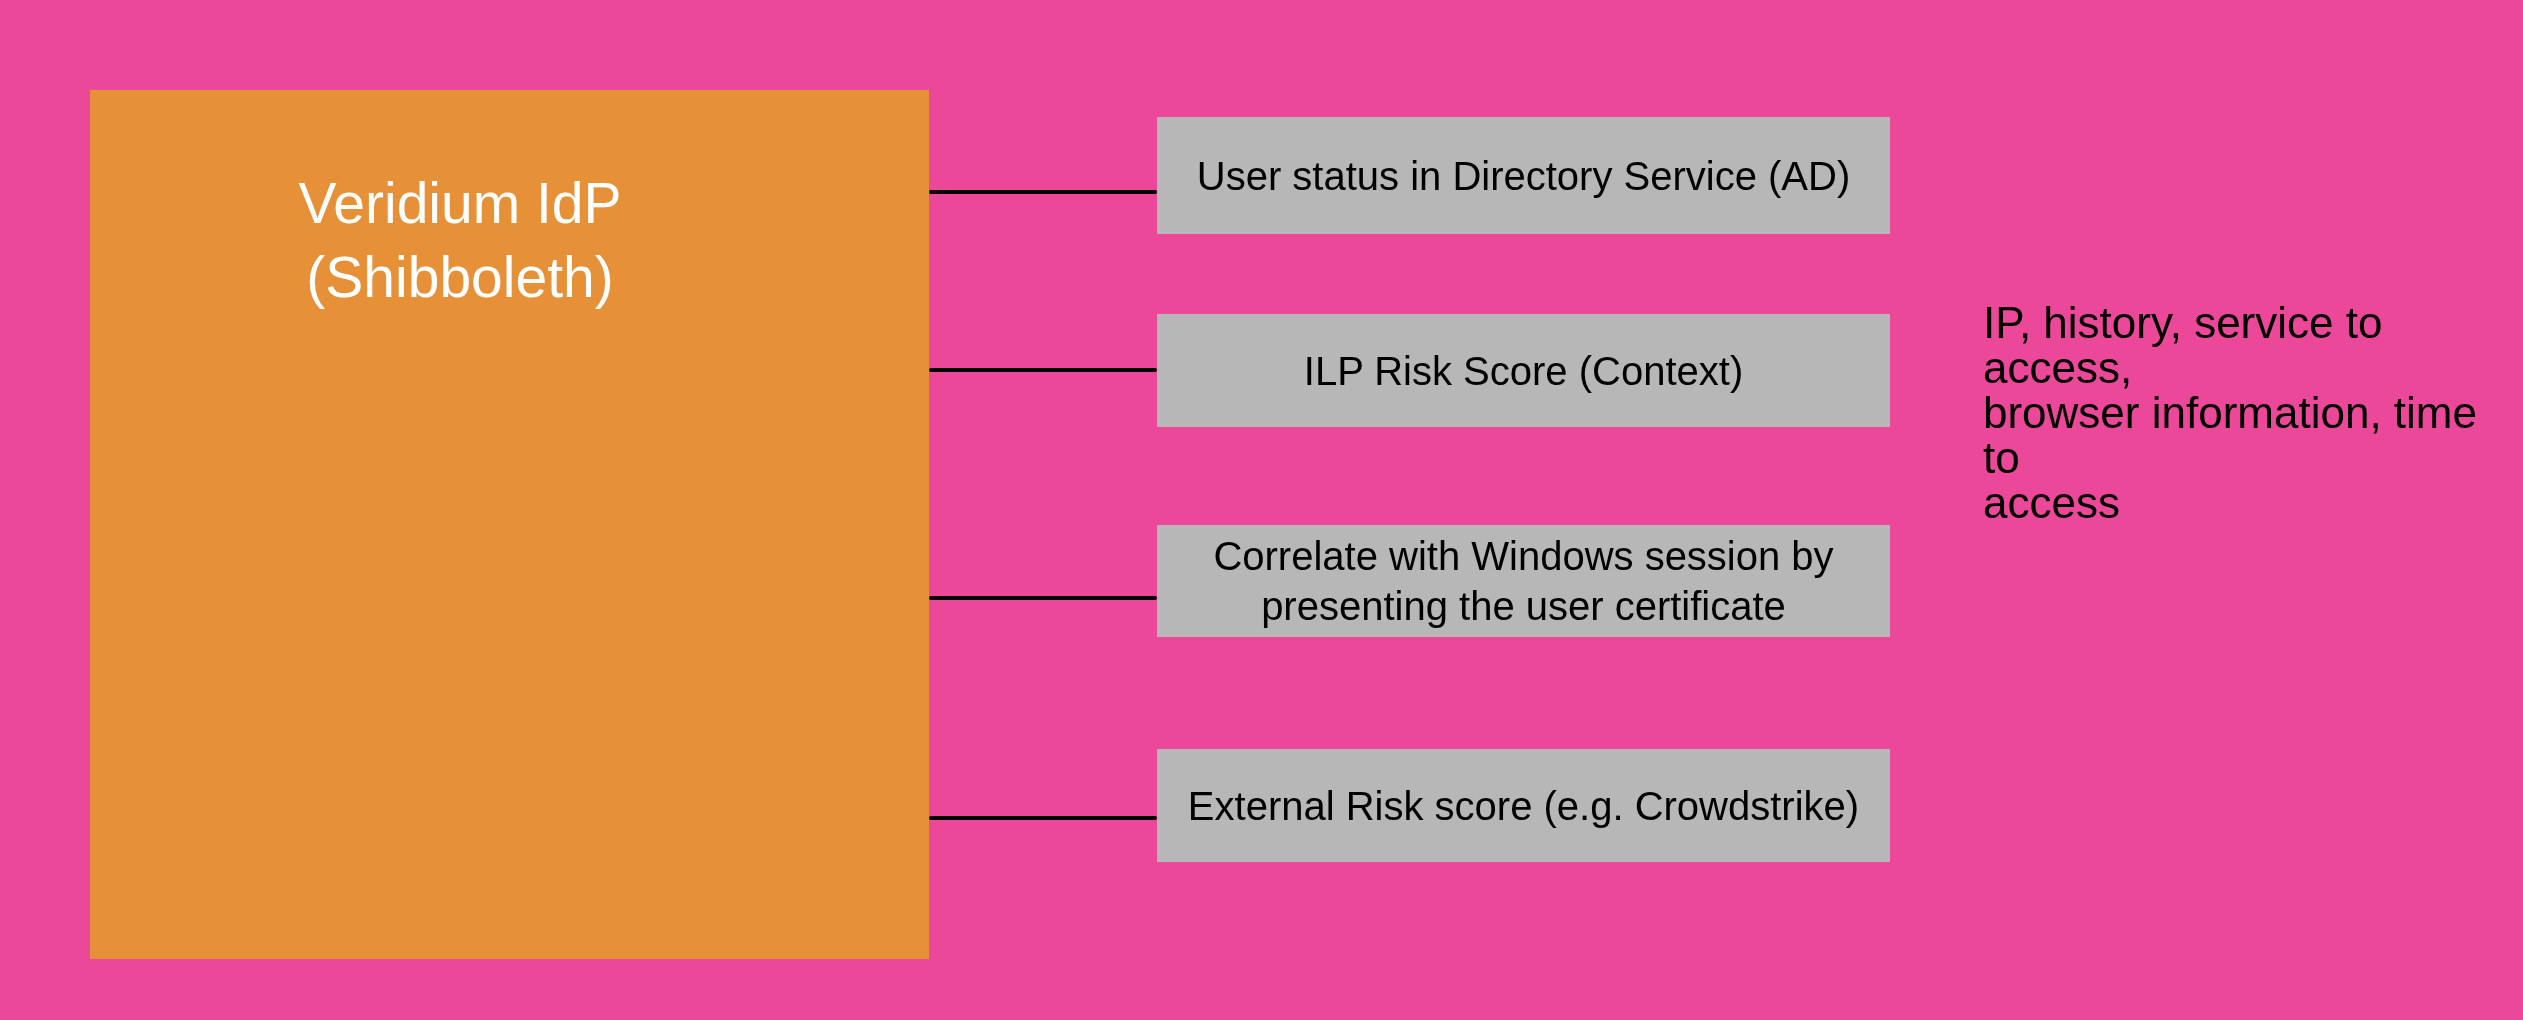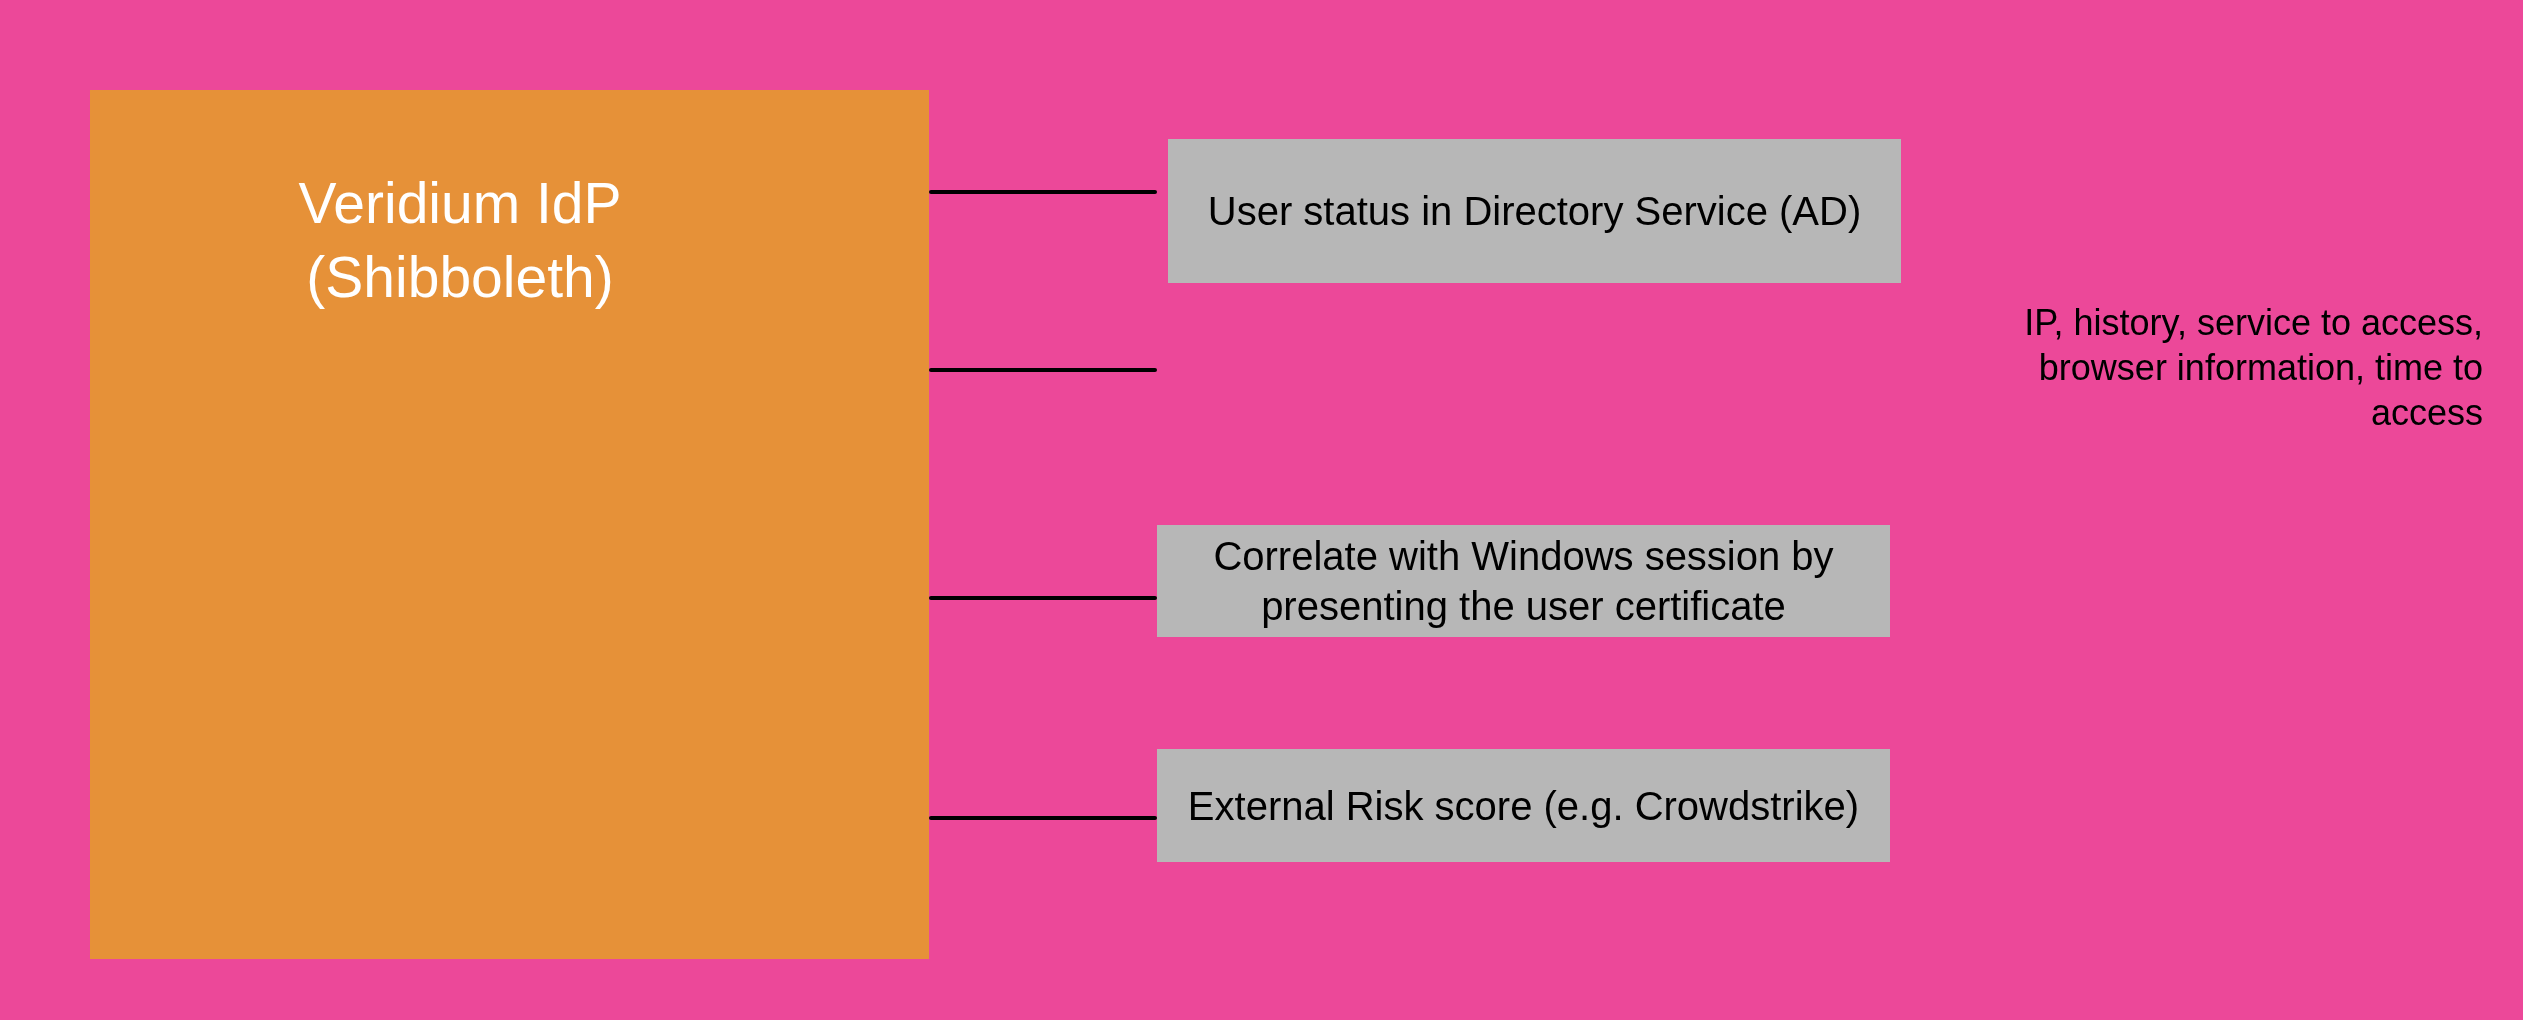--- a/index.html
+++ b/index.html
@@ -48,40 +48,40 @@
   .connector.c4 { top: 816px; }
   .factor-box {
     position: absolute;
     left: 1157px;
     width: 733px;
     background: #b7b7b7;
     display: flex;
     align-items: center;
     justify-content: center;
   }
-  .factor-box.f1 { top: 139px; height: 144px; margin-left: 11px; }
+  .factor-box.f1 { top: 117px; height: 117px; }
   .factor-box.f2 { top: 314px; height: 113px; }
   .factor-box.f3 { top: 525px; height: 112px; }
   .factor-box.f4 { top: 749px; height: 113px; }
   .factor-label {
     color: #000000;
     font-size: 40px;
     line-height: 50px;
     text-align: center;
     white-space: pre-line;
   }
   .side-note {
     position: absolute;
     left: 1983px;
     top: 300px;
     width: 500px;
     color: #000000;
-    font-size: 36px;
+    font-size: 44px;
     line-height: 45px;
-    text-align: right;
+    text-align: left;
     white-space: pre-line;
   }
 </style>
 </head>
 <body>
 
 <div class="canvas">
 
   <div class="idp-box">
     <div class="idp-label">Veridium IdP
@@ -90,20 +90,23 @@
 
   <div class="connector c1"></div>
   <div class="connector c2"></div>
   <div class="connector c3"></div>
   <div class="connector c4"></div>
 
   <div class="factor-box f1">
     <div class="factor-label">User status in Directory Service (AD)</div>
   </div>
 
+  <div class="factor-box f2">
+    <div class="factor-label">ILP Risk Score (Context)</div>
+  </div>
 
   <div class="factor-box f4">
     <div class="factor-label">External Risk score (e.g. Crowdstrike)</div>
   </div>
 
   <div class="factor-box f3">
     <div class="factor-label">Correlate with Windows session by
 presenting the user certificate</div>
   </div>
 

